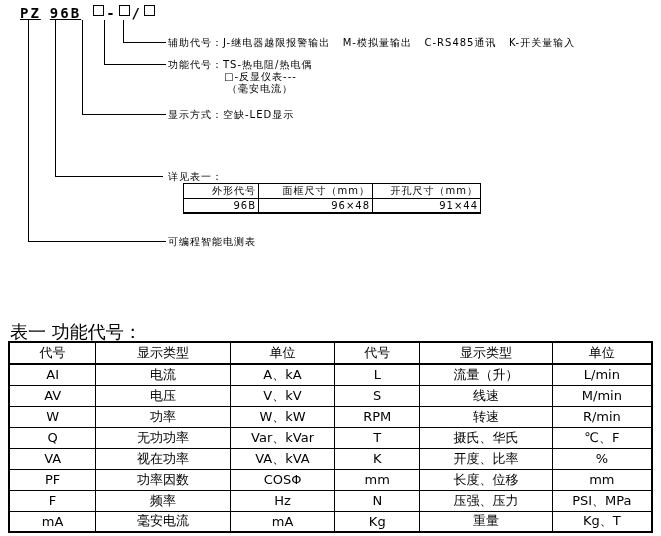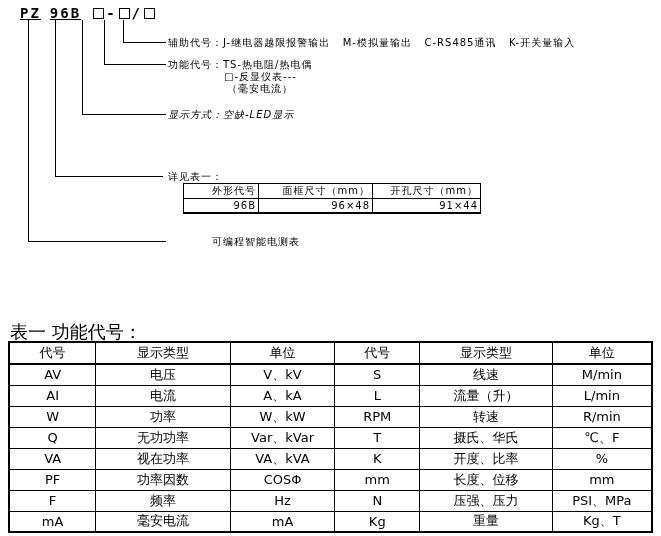--- a/index.html
+++ b/index.html
@@ -8,21 +8,21 @@
     position:relative;
     width:661px; height:536px;
     background:#ffffff;
     color:#000;
     font-family:"DejaVu Sans", sans-serif;
     overflow:hidden;
   }
   
   .model-line {
     position:absolute; left:20px; top:5px;
-    display:flex; align-items:center;
+    display:flex; align-items:flex-start;
     font-family:"DejaVu Sans Mono", monospace;
     font-weight:bold; font-size:14px; letter-spacing:2px;
     height:16px;
   }
   .model-part { text-decoration:underline; }
   .m-prefix { margin-right:9px; }
   .m-size { margin-right:10px; }
   .model-box {
     display:inline-block; width:11px; height:11px;
     border:1px solid #000; margin:0 2px;
@@ -92,23 +92,23 @@
   <div class="co-line" style="left:28px; top:20px; width:138px; height:222px;"></div>
   <div class="co-line" style="left:55px; top:20px; width:108px; height:157px;"></div>
   <div class="co-line" style="left:82px; top:20px; width:84px; height:95px;"></div>
   <div class="co-line" style="left:104px; top:20px; width:62px; height:45px;"></div>
   <div class="co-line" style="left:123px; top:20px; width:43px; height:23px;"></div>
 
   <div class="co-text" style="left:168px; top:37px;">辅助代号：J-继电器越限报警输出   M-模拟量输出   C-RS485通讯   K-开关量输入</div>
   <div class="co-text" style="left:168px; top:59px;">功能代号：TS-热电阻/热电偶</div>
   <div class="co-text" style="left:224px; top:71px;">□-反显仪表---</div>
   <div class="co-text" style="left:227px; top:83px;">（毫安电流）</div>
-  <div class="co-text" style="left:168px; top:109px;font-style:italic;">显示方式：空缺-LED显示</div>
+  <div class="co-text" style="left:168px; top:109px;">显示方式：空缺-LED显示</div>
   <div class="co-text" style="left:168px; top:171px;">详见表一：</div>
-  <div class="co-text" style="left:168px; top:236px;margin-left:44px;">可编程智能电测表</div>
+  <div class="co-text" style="left:168px; top:236px;">可编程智能电测表</div>
 
   <table class="shape-table">
     <tbody>
         <tr>
       <th style="width:75px;">外形代号</th>
       <th style="width:114px;">面框尺寸（mm）</th>
       <th style="width:108px;">开孔尺寸（mm）</th>
     </tr>
     <tr>
       <td>96B</td>
@@ -134,36 +134,36 @@
         <th>代号</th>
         <th>显示类型</th>
         <th>单位</th>
         <th>代号</th>
         <th>显示类型</th>
         <th>单位</th>
       </tr>
     </thead>
     <tbody>
       <tr>
+        <td>AI</td>
+        <td>电流</td>
+        <td>A、kA</td>
+        <td>L</td>
+        <td>流量（升）</td>
+        <td>L/min</td>
+      </tr>
+      <tr>
         <td>AV</td>
         <td>电压</td>
         <td>V、kV</td>
         <td>S</td>
         <td>线速</td>
         <td>M/min</td>
       </tr>
       <tr>
-        <td>AI</td>
-        <td>电流</td>
-        <td>A、kA</td>
-        <td>L</td>
-        <td>流量（升）</td>
-        <td>L/min</td>
-      </tr>
-      <tr>
         <td>W</td>
         <td>功率</td>
         <td>W、kW</td>
         <td>RPM</td>
         <td>转速</td>
         <td>R/min</td>
       </tr>
       <tr>
         <td>Q</td>
         <td>无功功率</td>

